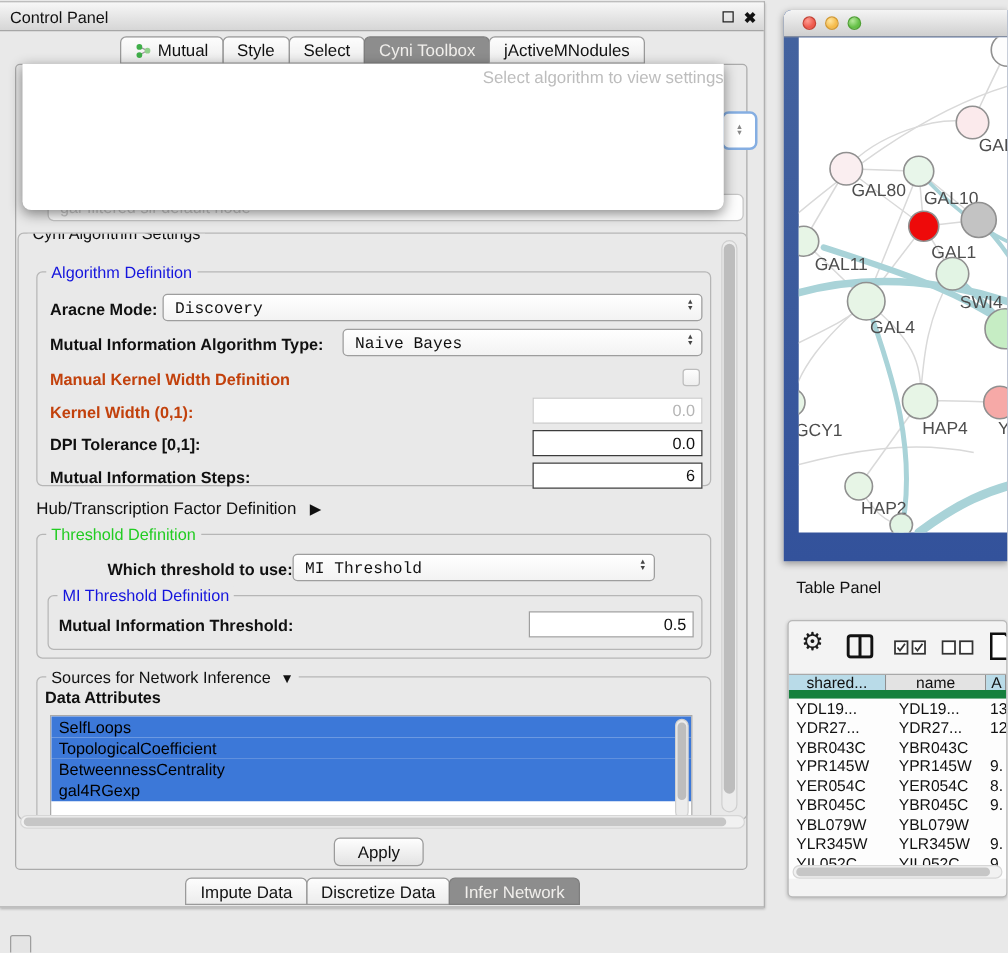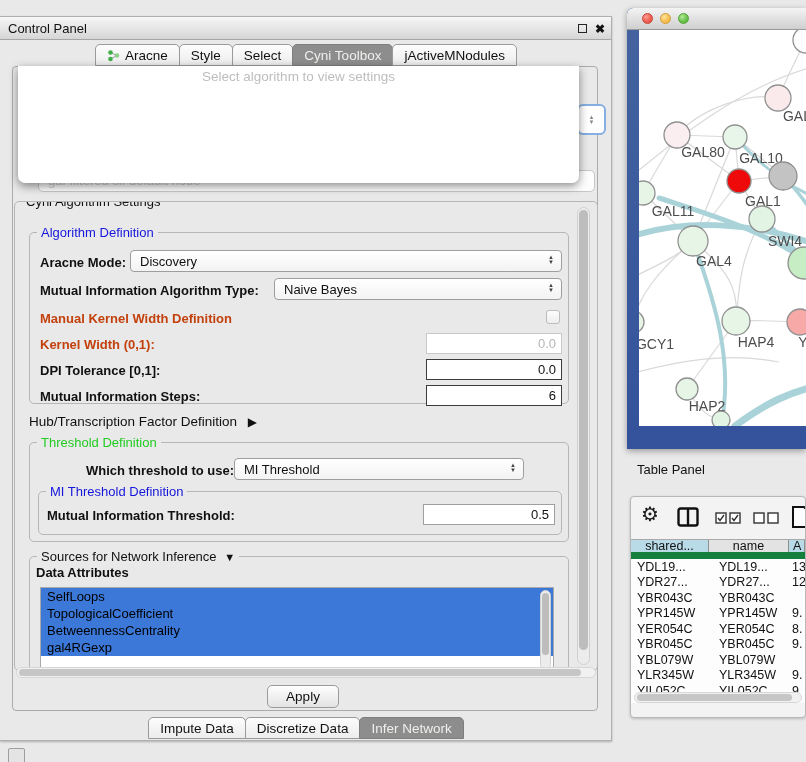--- a/index.html
+++ b/index.html
@@ -1,41 +1,41 @@
 <!DOCTYPE html>
 <html><head>
 <meta charset="utf-8">
 <style>
   * { margin:0; padding:0; box-sizing:border-box; }
   html,body { width:806px; height:762px; }
   body { background:#e9e9e9; font-family:"Liberation Sans", sans-serif; position:relative; overflow:hidden; color:#111; }
 
   
-  .control-panel { position:absolute; left:0; top:16px; width:612px; height:725px;
+  .control-panel { position:absolute; left:0; top:1px; width:612px; height:725px;
     background:#e9e9e9; border:1px solid #b0b0b0; border-left:none; box-shadow:0 1px 2px rgba(0,0,0,.25); }
   .cp-titlebar { position:absolute; left:0; top:0; right:0; height:23px;
     background:linear-gradient(#f7f7f7,#d6d6d6); border-bottom:1px solid #a6a6a6;
     display:flex; align-items:center; font-size:13px; padding-left:8px; }
   .cp-controls { position:absolute; right:6px; top:0; height:23px; display:flex; align-items:center; gap:8px; }
   .float-ic { width:9px; height:9px; border:1.5px solid #222; }
   .close-ic { font-size:12px; font-weight:700; color:#111; line-height:1; }
 
   .tab-row { position:absolute; left:0; top:27px; width:100%; display:flex; justify-content:center; }
   .tab { height:22px; display:flex; align-items:center; gap:5px; padding:0 11px; font-size:13.5px;
     background:linear-gradient(#fdfdfd,#ececec); border:1px solid #9a9a9a; margin-right:-1px;
     border-radius:5px 5px 0 0; white-space:nowrap; }
   .tab.active { background:#8d8d8d; color:#f1efec; border-color:#7e7e7e; }
 
   .tab-panel { position:absolute; left:12px; top:49px; width:586px; height:645px;
     border:1px solid #ababab; border-radius:4px; background:#e9e9e9; }
 
   
   .dd-overlay { position:absolute; left:18px; top:49px; width:561px; height:117px; background:#fff;
     border-radius:0 0 7px 7px; box-shadow:0 3px 10px rgba(0,0,0,.45); z-index:40; padding-top:3px; }
-  .dd-placeholder { text-align:center; color:#bdbdbd; font-size:13.5px; height:18px; }
+  .dd-placeholder { text-align:right; color:#bdbdbd; font-size:13.5px; height:18px; }
   .dd-item { font-size:13.5px; height:16px; line-height:16px; padding-left:5px; white-space:nowrap; overflow:hidden; }
   .dd-item.bold { font-weight:700; }
 
   .hidden-combo { position:absolute; left:38px; top:153px; width:557px; height:22px; z-index:5;
     border:1px solid #c6c6c6; border-radius:5px; background:#fdfdfd; color:#cfcfcf;
     font-size:13px; line-height:20px; padding-left:9px; }
   .focus-frag { position:absolute; left:577px; top:87px; width:29px; height:31px; z-index:6;
     border:2px solid #85aee2; border-radius:6px; background:#fff; display:flex; align-items:center; justify-content:center; }
 
   
@@ -44,21 +44,21 @@
     font-size:13px; white-space:nowrap; }
   .gb-title.blue { color:#1515dd; }
   .gb-title.green { color:#22cc22; }
 
   .lbl { position:absolute; font-size:13px; font-weight:700; color:#101010; white-space:nowrap; }
   .lbl.dis { color:#c2410c; }
   .lbl.norm { font-weight:400; }
 
   .combo { position:absolute; height:22px; background:linear-gradient(#ffffff,#f3f3f3);
     border:1px solid #9e9e9e; border-radius:4px; font-size:13px;
-    display:flex; align-items:center; padding-left:9px; }
+    display:flex; align-items:center; padding-left:9px;font-family:Liberation Mono, monospace; }
   .combo .arrows { position:absolute; right:7px; top:4px; font-size:6px; line-height:4.5px; color:#444; text-align:center; }
 
   .field { position:absolute; height:21px; background:#fff; font-size:13px;
     display:flex; align-items:center; justify-content:flex-end; padding-right:5px; }
   .field.dark { border:1.5px solid #3c3c3c; }
   .field.plain { border:1px solid #9f9f9f; }
   .field.disabled { border:1px solid #c9c9c9; color:#b5b5b5; }
 
   .cb { position:absolute; width:14px; height:14px; border:1px solid #bdbdbd; border-radius:3px;
     background:linear-gradient(#fdfdfd,#eeeeee); }
@@ -122,21 +122,21 @@
   </div>
 
   <div class="tab-row" id="tab-row">
       <div class="tab">
         <svg width="13" height="13">
           <path d="M3.5 3.5 L10 6.5 L3.5 10" stroke="#9a9a9a" fill="none"></path>
           <circle cx="3.5" cy="3.5" r="2.3" fill="#3fae49"></circle>
           <circle cx="3.5" cy="10" r="2.3" fill="#3fae49"></circle>
           <circle cx="10" cy="6.5" r="2.3" fill="#8fd08a"></circle>
         </svg>
-        <span>Aracne</span>
+        <span>Mutual</span>
       </div>
       <div class="tab">
         <span>Style</span>
       </div>
       <div class="tab">
         <span>Select</span>
       </div>
       <div class="tab active">
         <span>Cyni Toolbox</span>
       </div>

